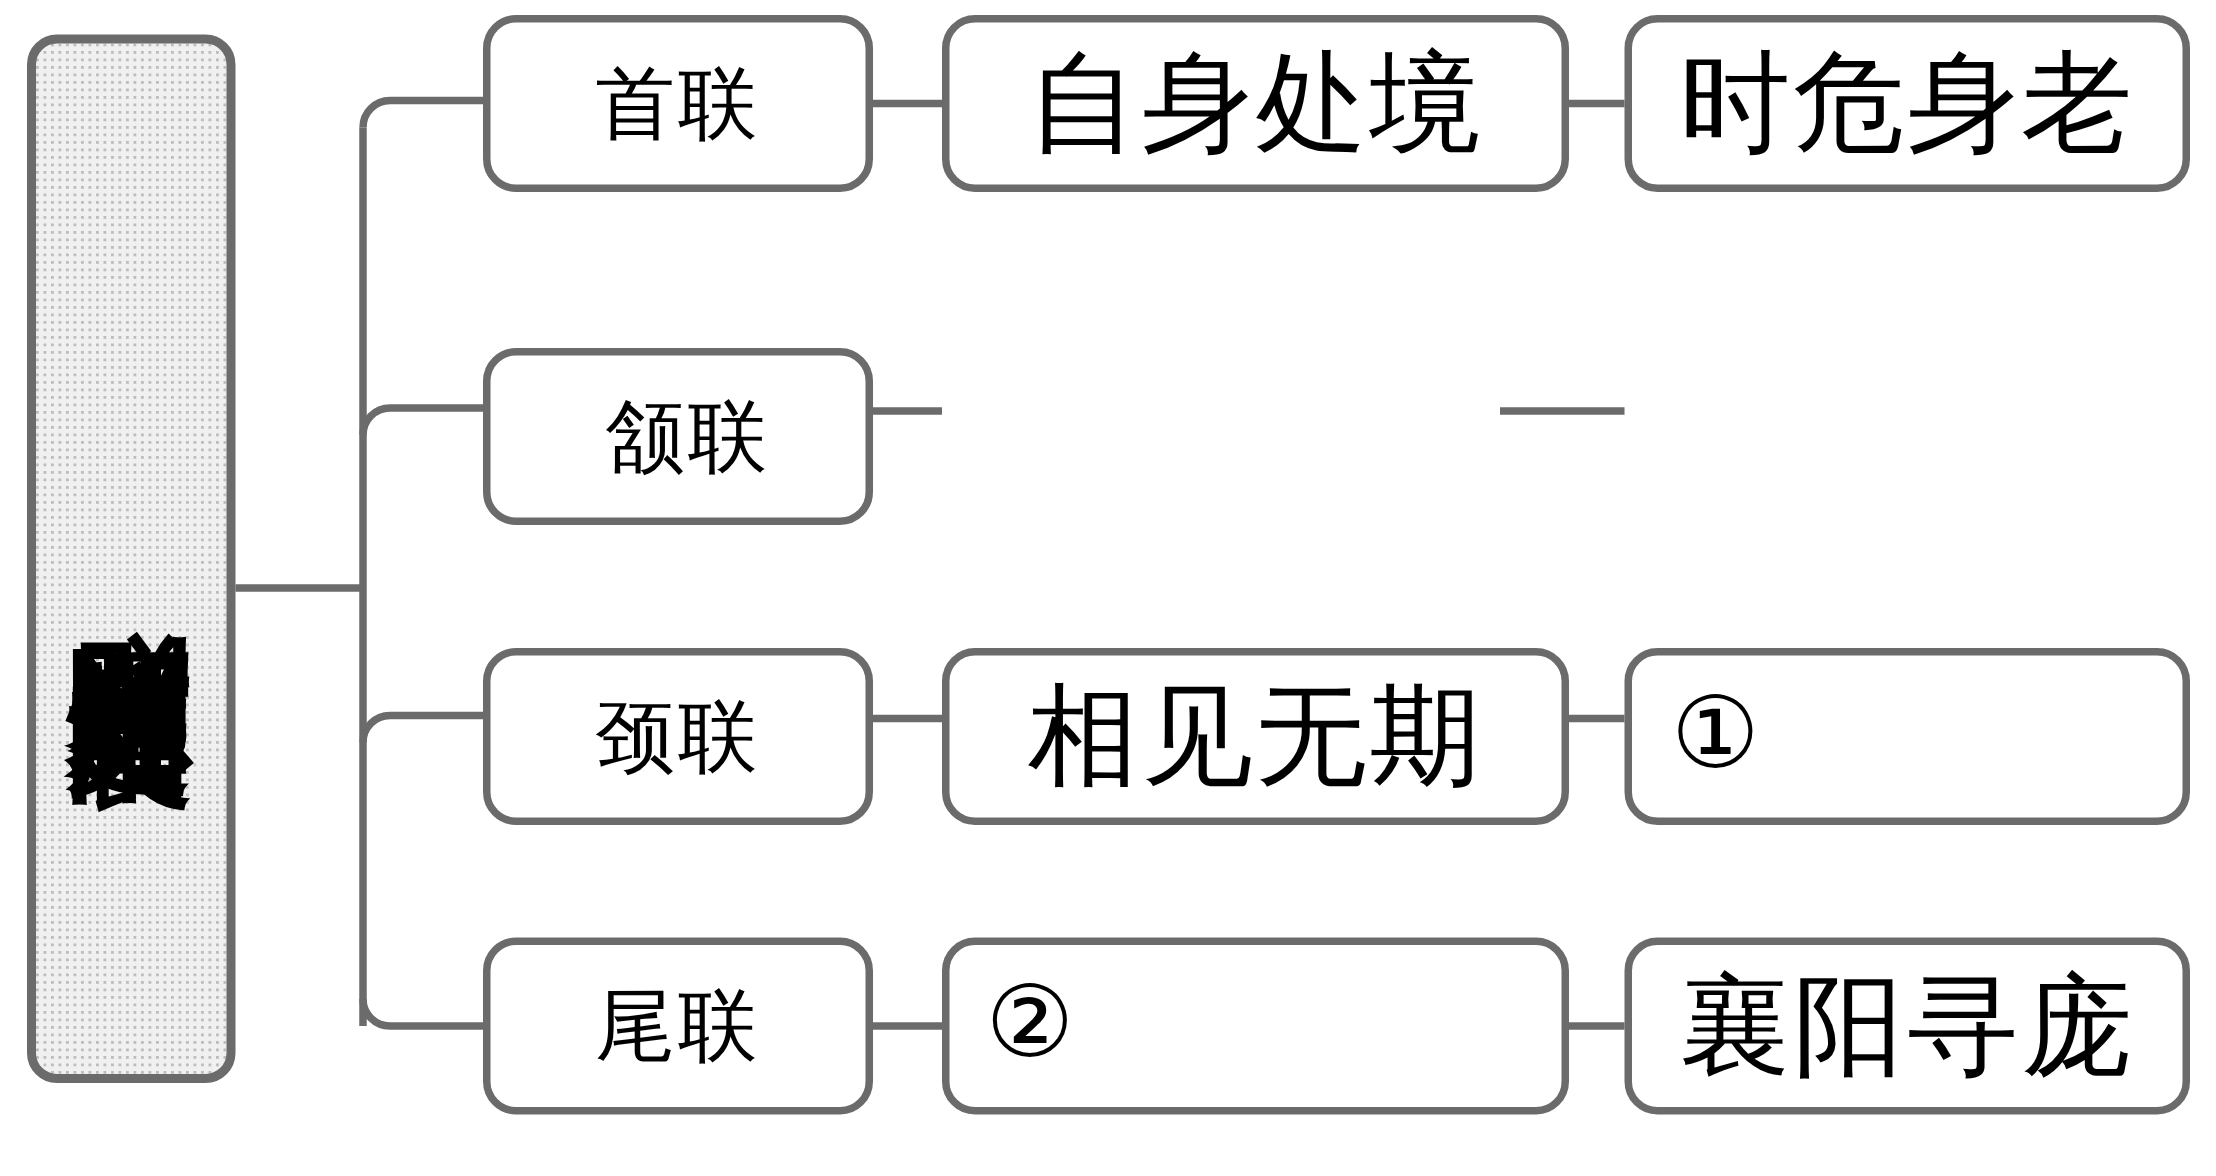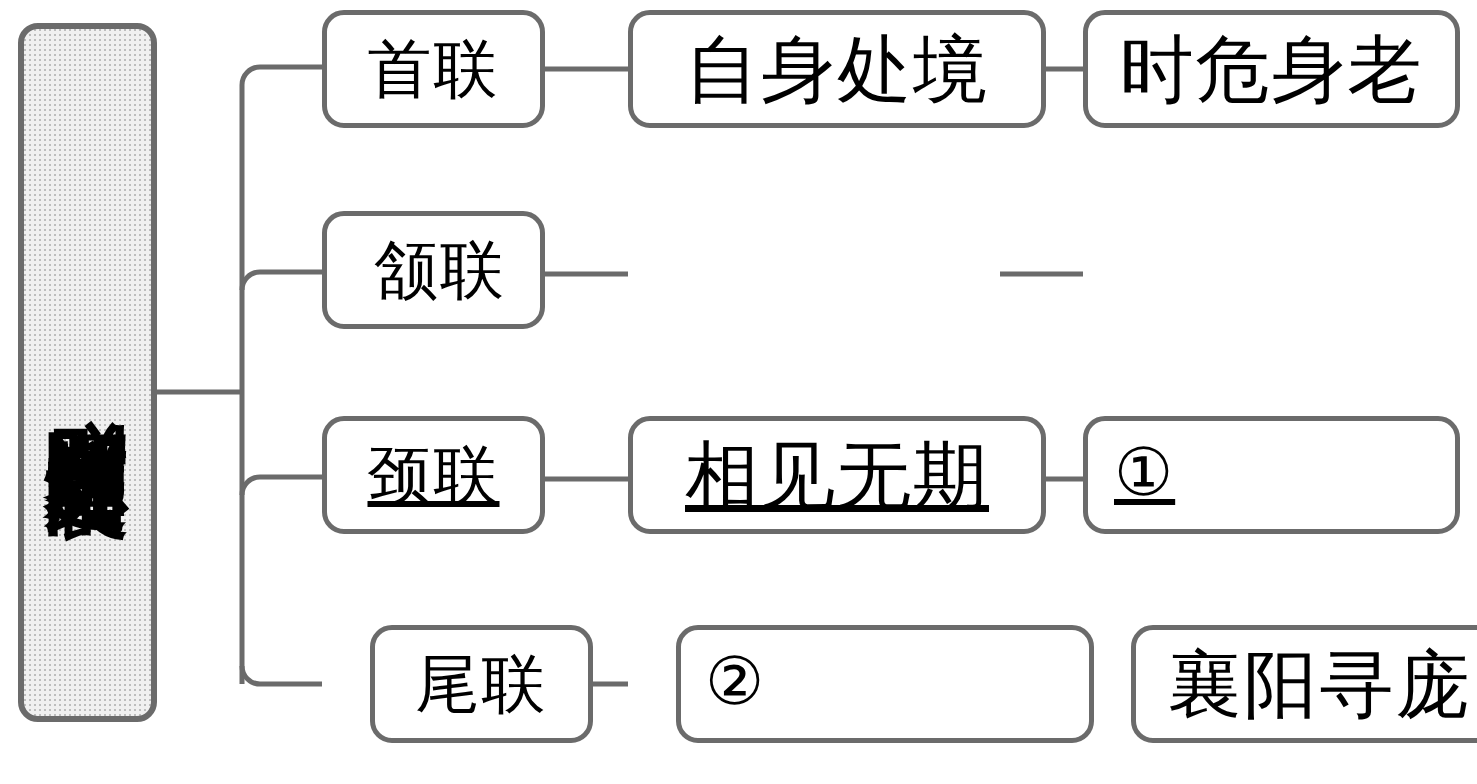--- a/index.html
+++ b/index.html
@@ -54,23 +54,23 @@
     writing-mode: vertical-rl;
     text-orientation: upright;
     font-size: 84px;
     letter-spacing: 7px;
     font-weight: 700;
     padding-top: 4px;
   }
   
   .node.lvl1 {
     left: 322px;
-    width: 223px;
+    width: 260px;
     height: 118px;
-    font-size: 64px;
+    font-size: 53px;
     letter-spacing: 2px;
   }
   
   .node.lvl2 {
     left: 628px;
     width: 418px;
     height: 118px;
     font-size: 74px;
     letter-spacing: 2px;
   }
@@ -80,23 +80,23 @@
     width: 377px;
     height: 118px;
     font-size: 74px;
     letter-spacing: 2px;
   }
   .node.blank {
     justify-content: flex-start;
     padding-left: 24px;
   }
   .r1 { top: 10px; }
-  .r2 { top: 211px; padding-left: 13px; }
-  .r3 { top: 416px; text-decoration: underline; }
-  .r4 { top: 625px; margin-left: 48px; }
+  .r2 { top: 232px; padding-left: 13px; }
+  .r3 { top: 432px; }
+  .r4 { top: 625px; }
 
   .node.lvl3.blank { padding-left: 26px; }
   .node.lvl2.blank { padding-left: 24px; }
 
   .circled {
     font-family: "DejaVu Sans", "Liberation Sans", sans-serif;
     font-size: 66px;
     line-height: 1;
     position: relative;
     top: -2px;

